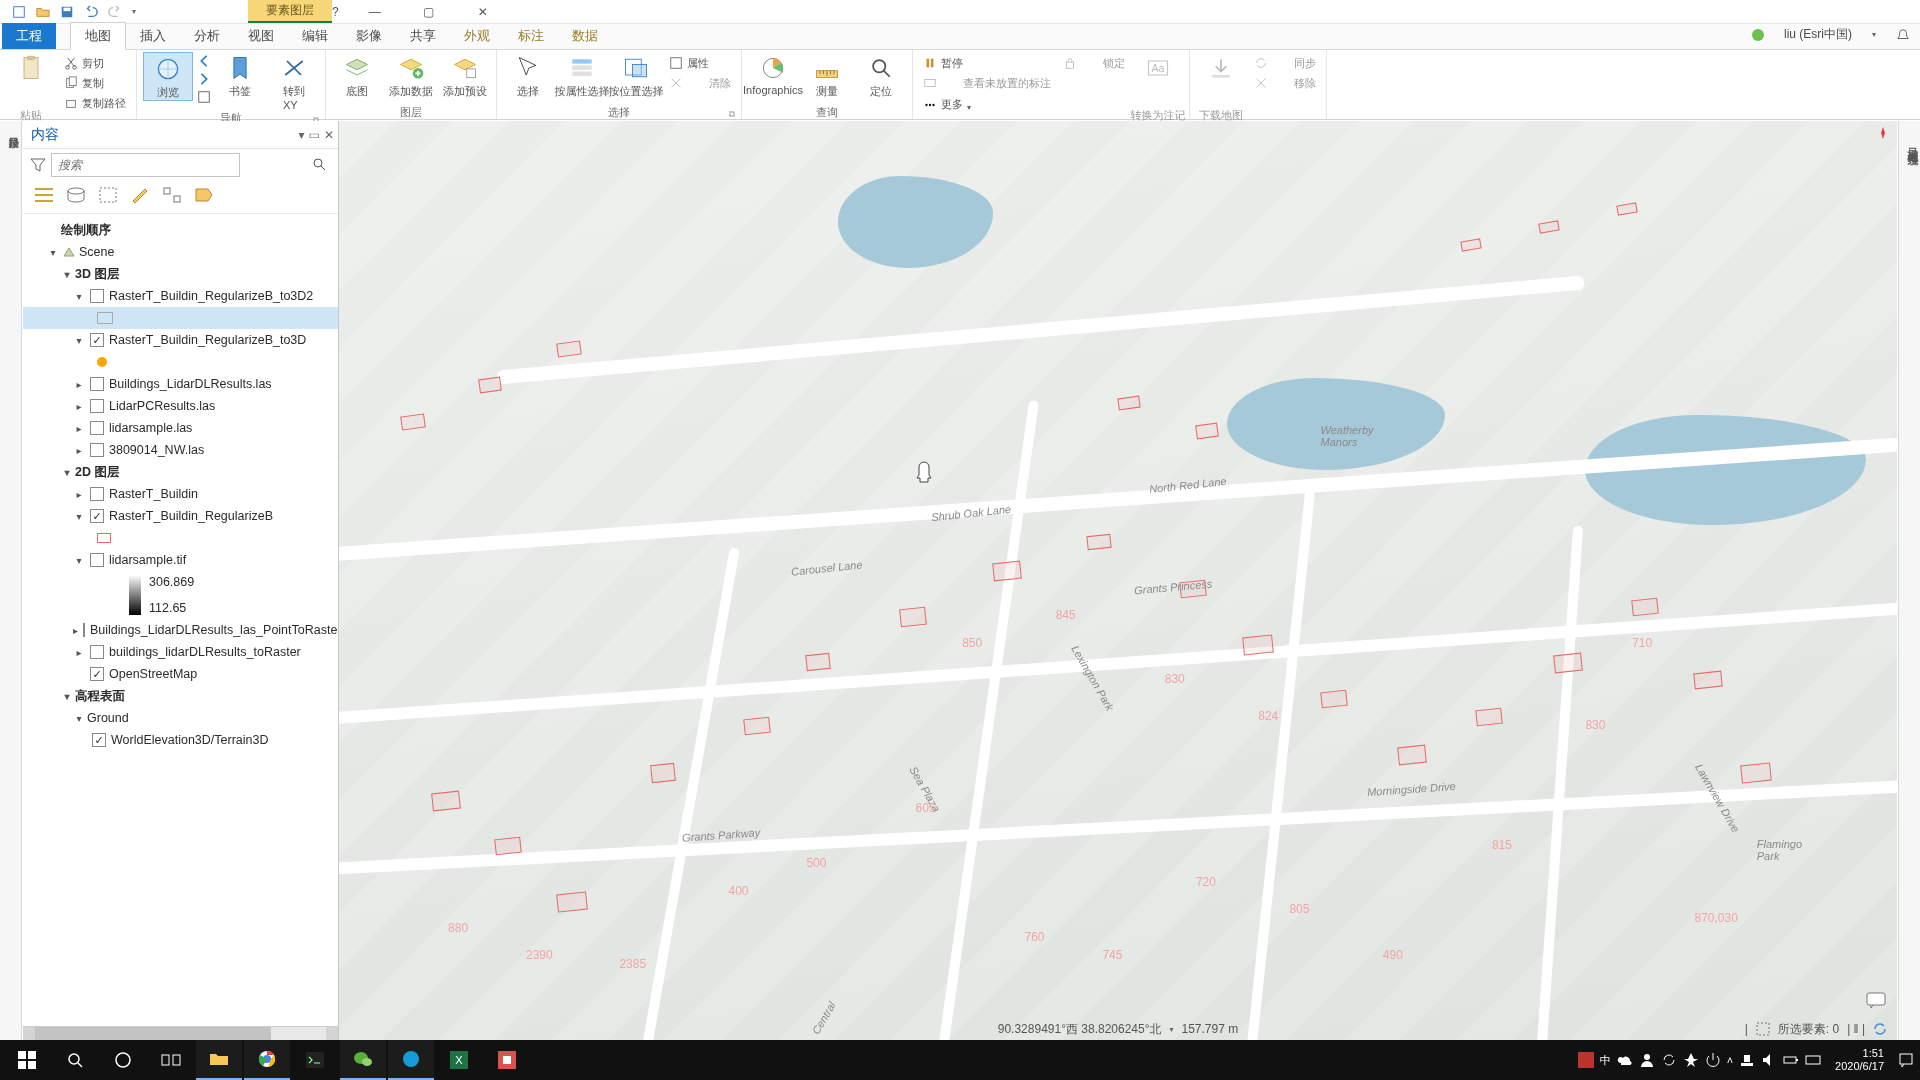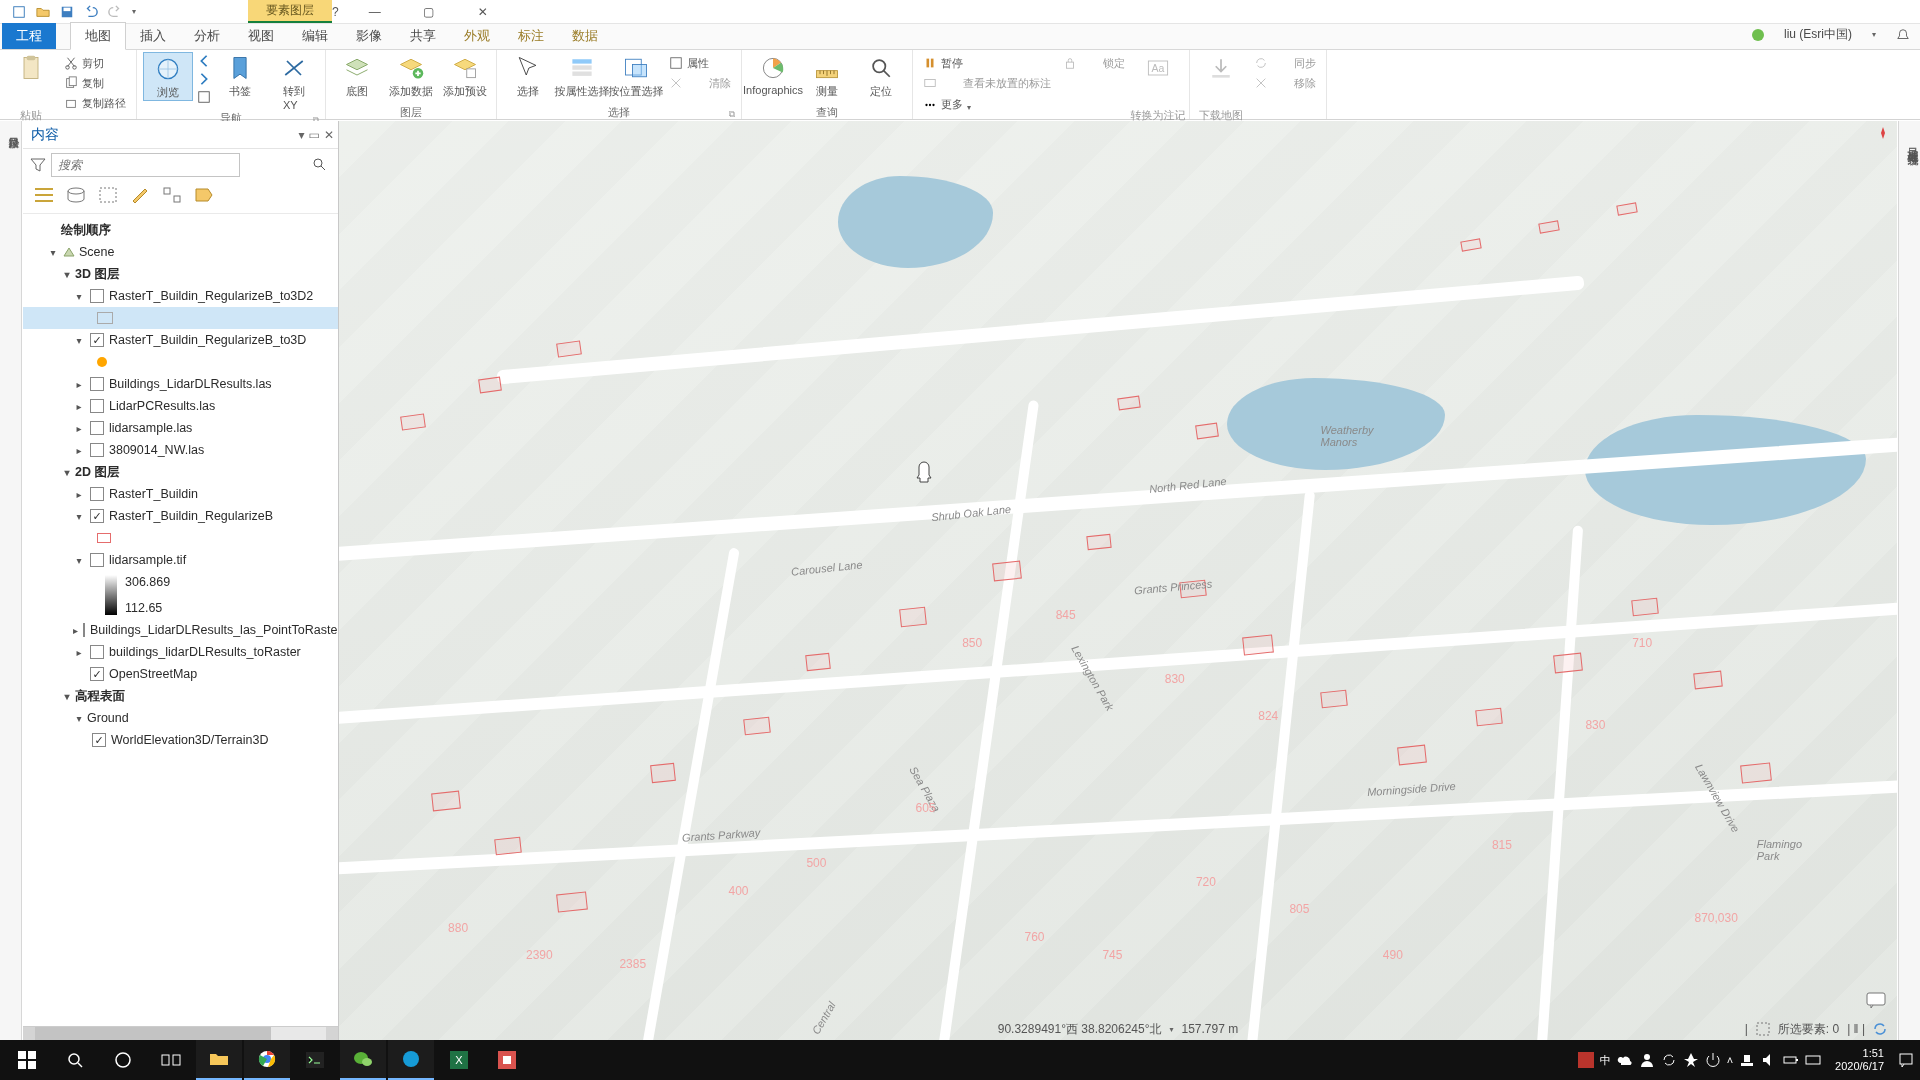--- a/index.html
+++ b/index.html
@@ -569,21 +569,21 @@
         </div>
       <div class="tree-row" style="padding-left:70px">
           <span class="sym" style="border:1.5px solid #e56c6c;width:14px;height:10px"></span>
         </div>
 
       <div class="tree-row" style="padding-left:50px">
           <span class="tw">▾</span>
           <span class="cb"></span>
           <span>lidarsample.tif</span>
         </div>
-      <div class="tree-row" style="padding-left:82px;height:48px">
+      <div class="tree-row" style="padding-left:106px;height:48px">
         <span style="width:12px;height:40px;background:linear-gradient(#fff,#000);display:inline-block;margin-right:6px"></span>
         <span style="display:flex;flex-direction:column;justify-content:space-between;height:40px">
           <span>306.869</span>
           <span>112.65</span>
         </span>
       </div>
 
       <div class="tree-row" style="padding-left:50px">
           <span class="tw">▸</span>
           <span class="cb"></span>

